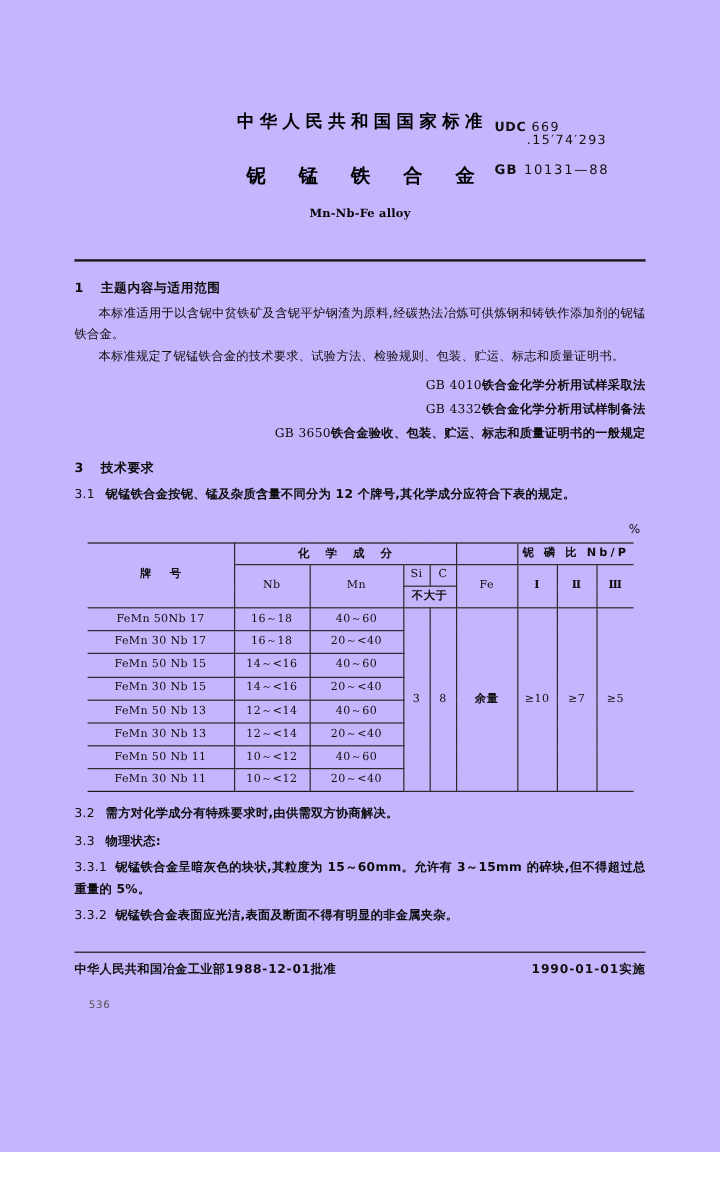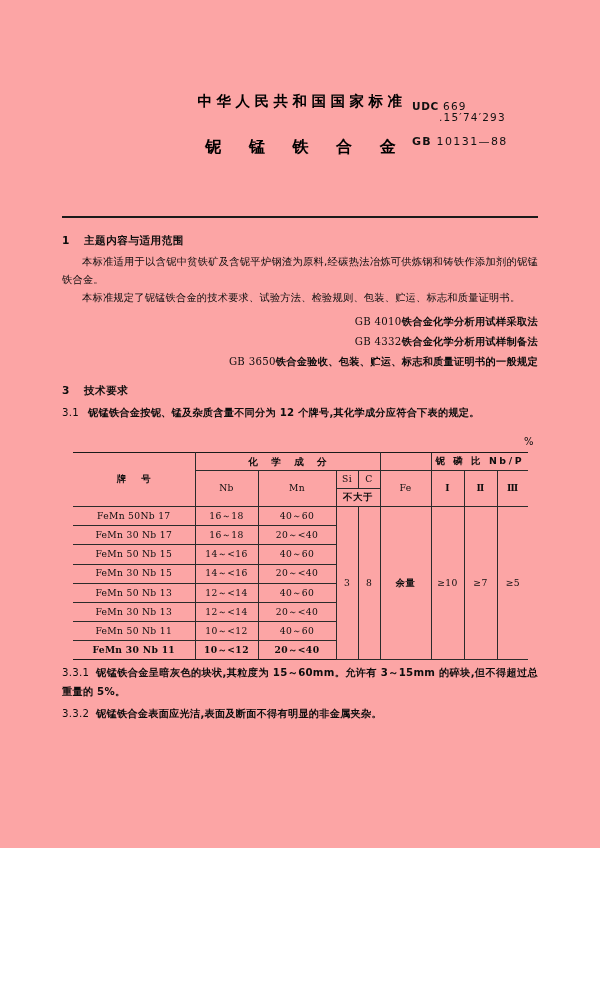--- a/index.html
+++ b/index.html
@@ -12,22 +12,22 @@
     height: 990px;
     font-family: "DejaVu Sans", "Liberation Sans", sans-serif;
     color: #111111;
     position: relative;
     overflow: hidden;
   }
   .page {
     position: absolute;
     left: 0; top: 0;
     width: 600px;
-    height: 848px;
-    background: #fca5a5;
+    height: 960px;
+    background: #c4b5fd;
   }
   .sheet {
     position: absolute;
     left: 62px;
     top: 0px;
     width: 476px;
   }
 
   
   .hdr {
@@ -167,21 +167,21 @@
     border: 0.8px solid #2b2b2b;
     text-align: center;
     vertical-align: middle;
     font-weight: normal;
     padding: 0;
     height: 17px;
     letter-spacing: 0.3px;
     font-family: "DejaVu Serif", "Liberation Serif", serif;
   }
   table.spec .tb-top { border-top: 1.6px solid #1a1a1a; }
-  table.spec .tb-bot { border-bottom: 1.6px solid #1a1a1a; font-weight: bold; }
+  table.spec .tb-bot { border-bottom: 1.6px solid #1a1a1a; }
   table.spec .no-l { border-left: none; }
   table.spec .no-r { border-right: none; }
   table.spec .no-t { border-top: none; }
   table.spec .hdr-cn {
     font-family: "DejaVu Sans", sans-serif;
     font-weight: bold;
     font-size: 9.6px;
     letter-spacing: 5px;
     padding-left: 5px;
   }
@@ -237,20 +237,21 @@
 </style>
 </head>
 <body>
 
 <div class="page">
   <div class="sheet">
 
     <div class="hdr">
       <div class="nat-title">中华人民共和国国家标准</div>
       <div class="main-title">铌 锰 铁 合 金</div>
+      <div class="sub-title">Mn-Nb-Fe alloy</div>
 
       <div class="codes">
         <div class="udc-line1">
           <span>UDC</span>
           <span class="num">669</span>
         </div>
         <div class="udc-line2">.15′74′293</div>
         <div class="gb-line">
           <span>GB</span>
           <span class="num">10131—88</span>
@@ -372,24 +373,38 @@
             </tr>
             <tr>
               <td class="rowcell no-l tb-bot">FeMn 30 Nb 11</td>
               <td class="rowcell val tb-bot">10～&lt;12</td>
               <td class="rowcell val tb-bot">20～&lt;40</td>
             </tr>
           </tbody>
         </table>
       </div>
 
+      <div class="clause" style="margin-top:10px">
+        <span class="cn">3.2</span><span>需方对化学成分有特殊要求时,由供需双方协商解决。</span>
+      </div>
+      <div class="clause">
+        <span class="cn">3.3</span><span>物理状态:</span>
+      </div>
       <div class="clause">
         <span class="cn cn3">3.3.1</span><span>铌锰铁合金呈暗灰色的块状,其粒度为 15～60mm。允许有 3～15mm 的碎块,但不得超过总重量的 5%。</span>
       </div>
       <div class="clause">
         <span class="cn cn3">3.3.2</span><span>铌锰铁合金表面应光洁,表面及断面不得有明显的非金属夹杂。</span>
       </div>
 
     </div>
 
+    <div class="foot">
+      <div class="foot-rule"></div>
+      <div class="foot-row">
+        <div class="left"><span>中华人民共和国冶金工业部</span><span class="d">1988-12-01</span><span>批准</span></div>
+        <div class="right">1990-01-01实施</div>
+      </div>
+      <div class="pageno">536</div>
+    </div>
 
   </div>
 </div>
 
 </body></html>

